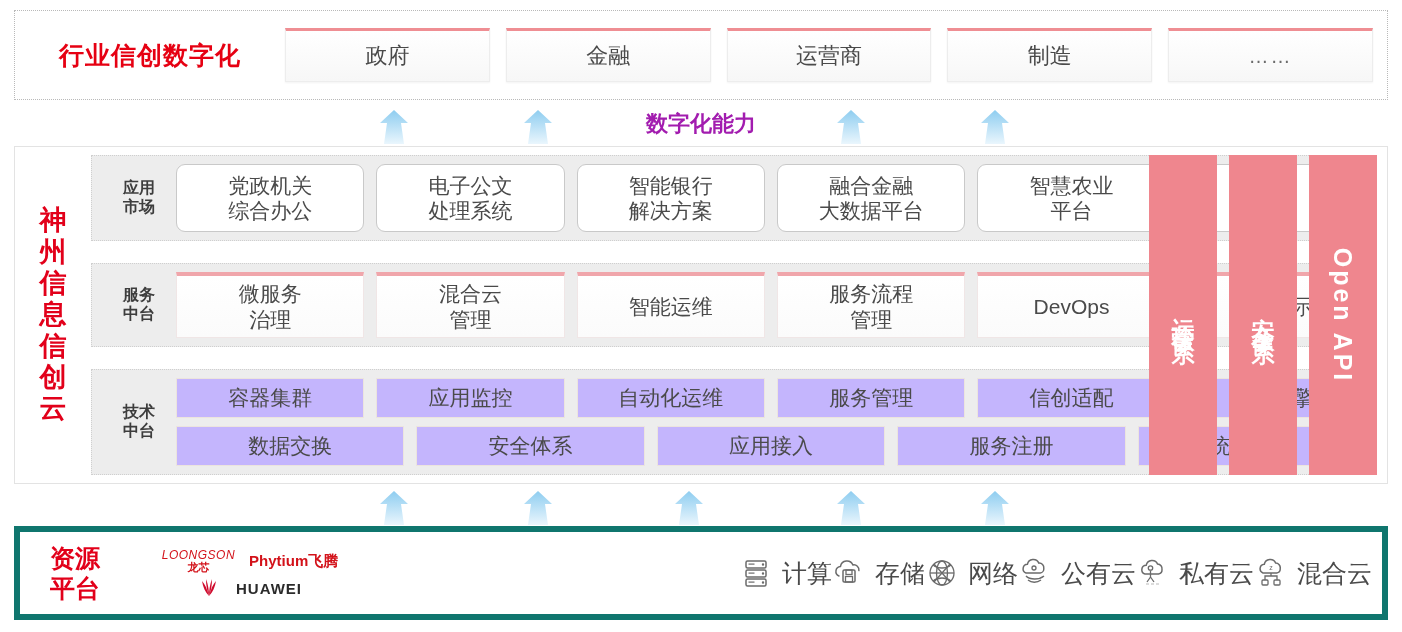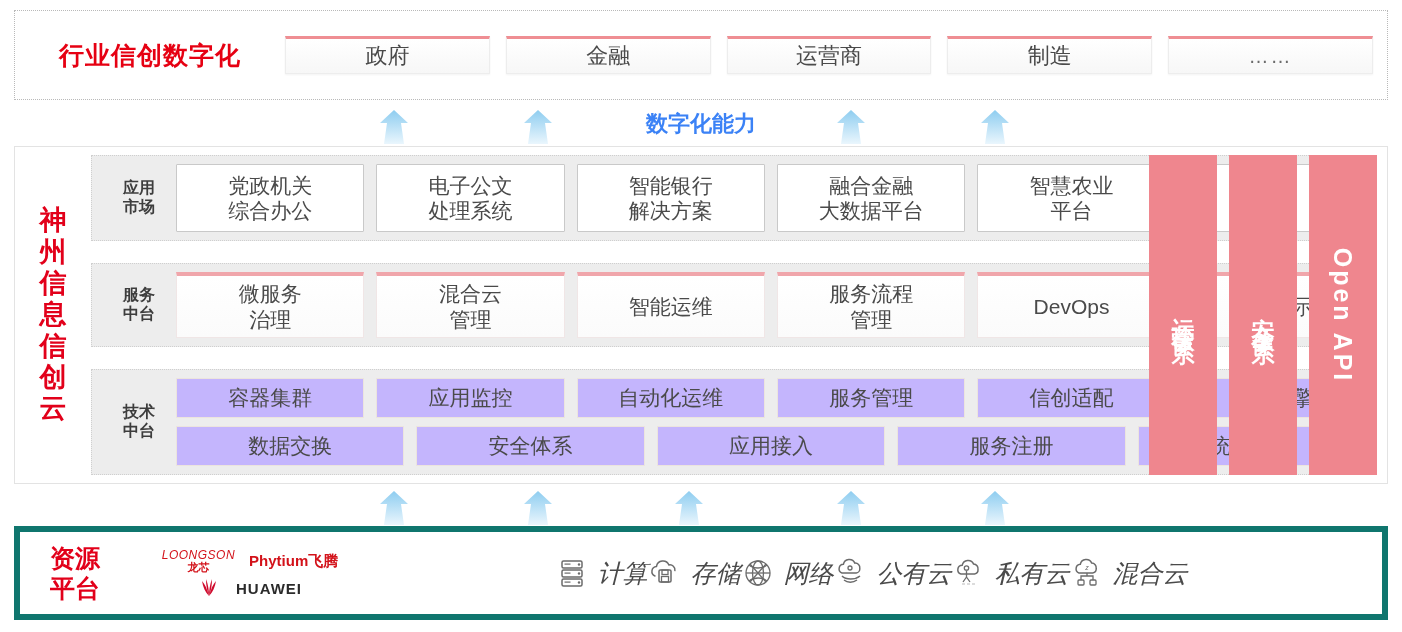--- a/index.html
+++ b/index.html
@@ -19,37 +19,37 @@
     display: flex; align-items: center;
   }
   .industry-title {
     width: 270px; text-align: center;
     color: #e60012; font-weight: bold; font-size: 25px;
     letter-spacing: 1px;
     white-space: nowrap;
   }
   .industry-boxes { flex: 1; display: flex; gap: 16px; padding-right: 14px; }
   .ind-box {
-    flex: 1; height: 38px;
+    flex: 1; height: 54px;
     background: linear-gradient(#ffffff, #f7f7f7);
     border: 1px solid #ededed;
     border-top: 3px solid #ef8e93;
     display: flex; align-items: center; justify-content: center;
     font-size: 22px; color: #4a4a4a;
     box-shadow: 0 1px 2px rgba(0,0,0,.05);
   }
   .ind-box.dots { font-size: 20px; letter-spacing: 2px; color:#6b6b6b; }
 
   
   .gap-top {
     position: absolute; left: 14px; top: 103px; width: 1374px; height: 42px;
   }
   .cap-label {
     position: absolute; left: 0; right: 0; top: 6px;
-    text-align: center; color: #3b82f6; font-size: 22px; font-weight: 600;
+    text-align: center; color: #a21caf; font-size: 22px; font-weight: 600;
   }
   .arrow {
     position: absolute; bottom: 0;
     width: 46px; height: 36px;
   }
   .arrow svg { display:block; width:46px; height:36px; }
 
   
   .cloud-card {
     position: absolute; left: 14px; top: 146px;
@@ -84,21 +84,21 @@
   .tier-items { flex: 1; display: flex; gap: 12px; }
   .tier-rows { flex: 1; display: flex; flex-direction: column; gap: 8px; }
 
   .cell {
     flex: 1; display: flex; align-items: center; justify-content: center;
     text-align: center; font-size: 21px; color: #4a4a4a; line-height: 1.2;
   }
   
   .cell-app {
     height: 68px; background: #ffffff;
-    border: 1px solid #c9c9c9; border-radius: 1px;
+    border: 1px solid #c9c9c9; border-radius: 9px;
   }
   .cell-app.dots { font-size: 19px; letter-spacing: 2px; color:#6b6b6b; }
   
   .cell-svc {
     height: 66px;
     background: linear-gradient(#ffffff, #fbfbfb);
     border: 1px solid #f0e6e6; border-top: 4px solid #f0a6ab;
   }
   
   .cell-tech {
@@ -149,21 +149,21 @@
     color:#d3121a; font-weight:normal; font-size:12px; font-style: italic;
     letter-spacing:.5px; display:block;
   }
   .logo-loongson .ls-cn {
     color:#d3121a; font-weight:bold; font-size:11px; display:block; margin-top:1px;
   }
   .logo-phytium { color:#d3121a; font-weight:bold; font-size:15px; white-space:nowrap; }
   .logo-huawei { display:flex; align-items:center; gap:16px; }
   .logo-huawei .hw-text { color:#2b2b2b; font-weight:bold; font-size:15px; letter-spacing:1px; }
 
-  .res-items { flex: 1; display: flex; align-items: center; justify-content: center; padding-right: 10px; font-style: italic; }
+  .res-items { flex: 1; display: flex; align-items: center; justify-content: flex-end; padding-right: 10px; }
   .res-item { display: flex; align-items: center; gap: 9px; }
   .res-item .ico { width: 34px; height: 34px; display:block; }
   .res-item .lbl { font-size: 25px; color: #4a4a4a; white-space: nowrap; }
 </style>
 </head>
 <body>
 
 <div class="page">
 
   <div class="industry-band">

